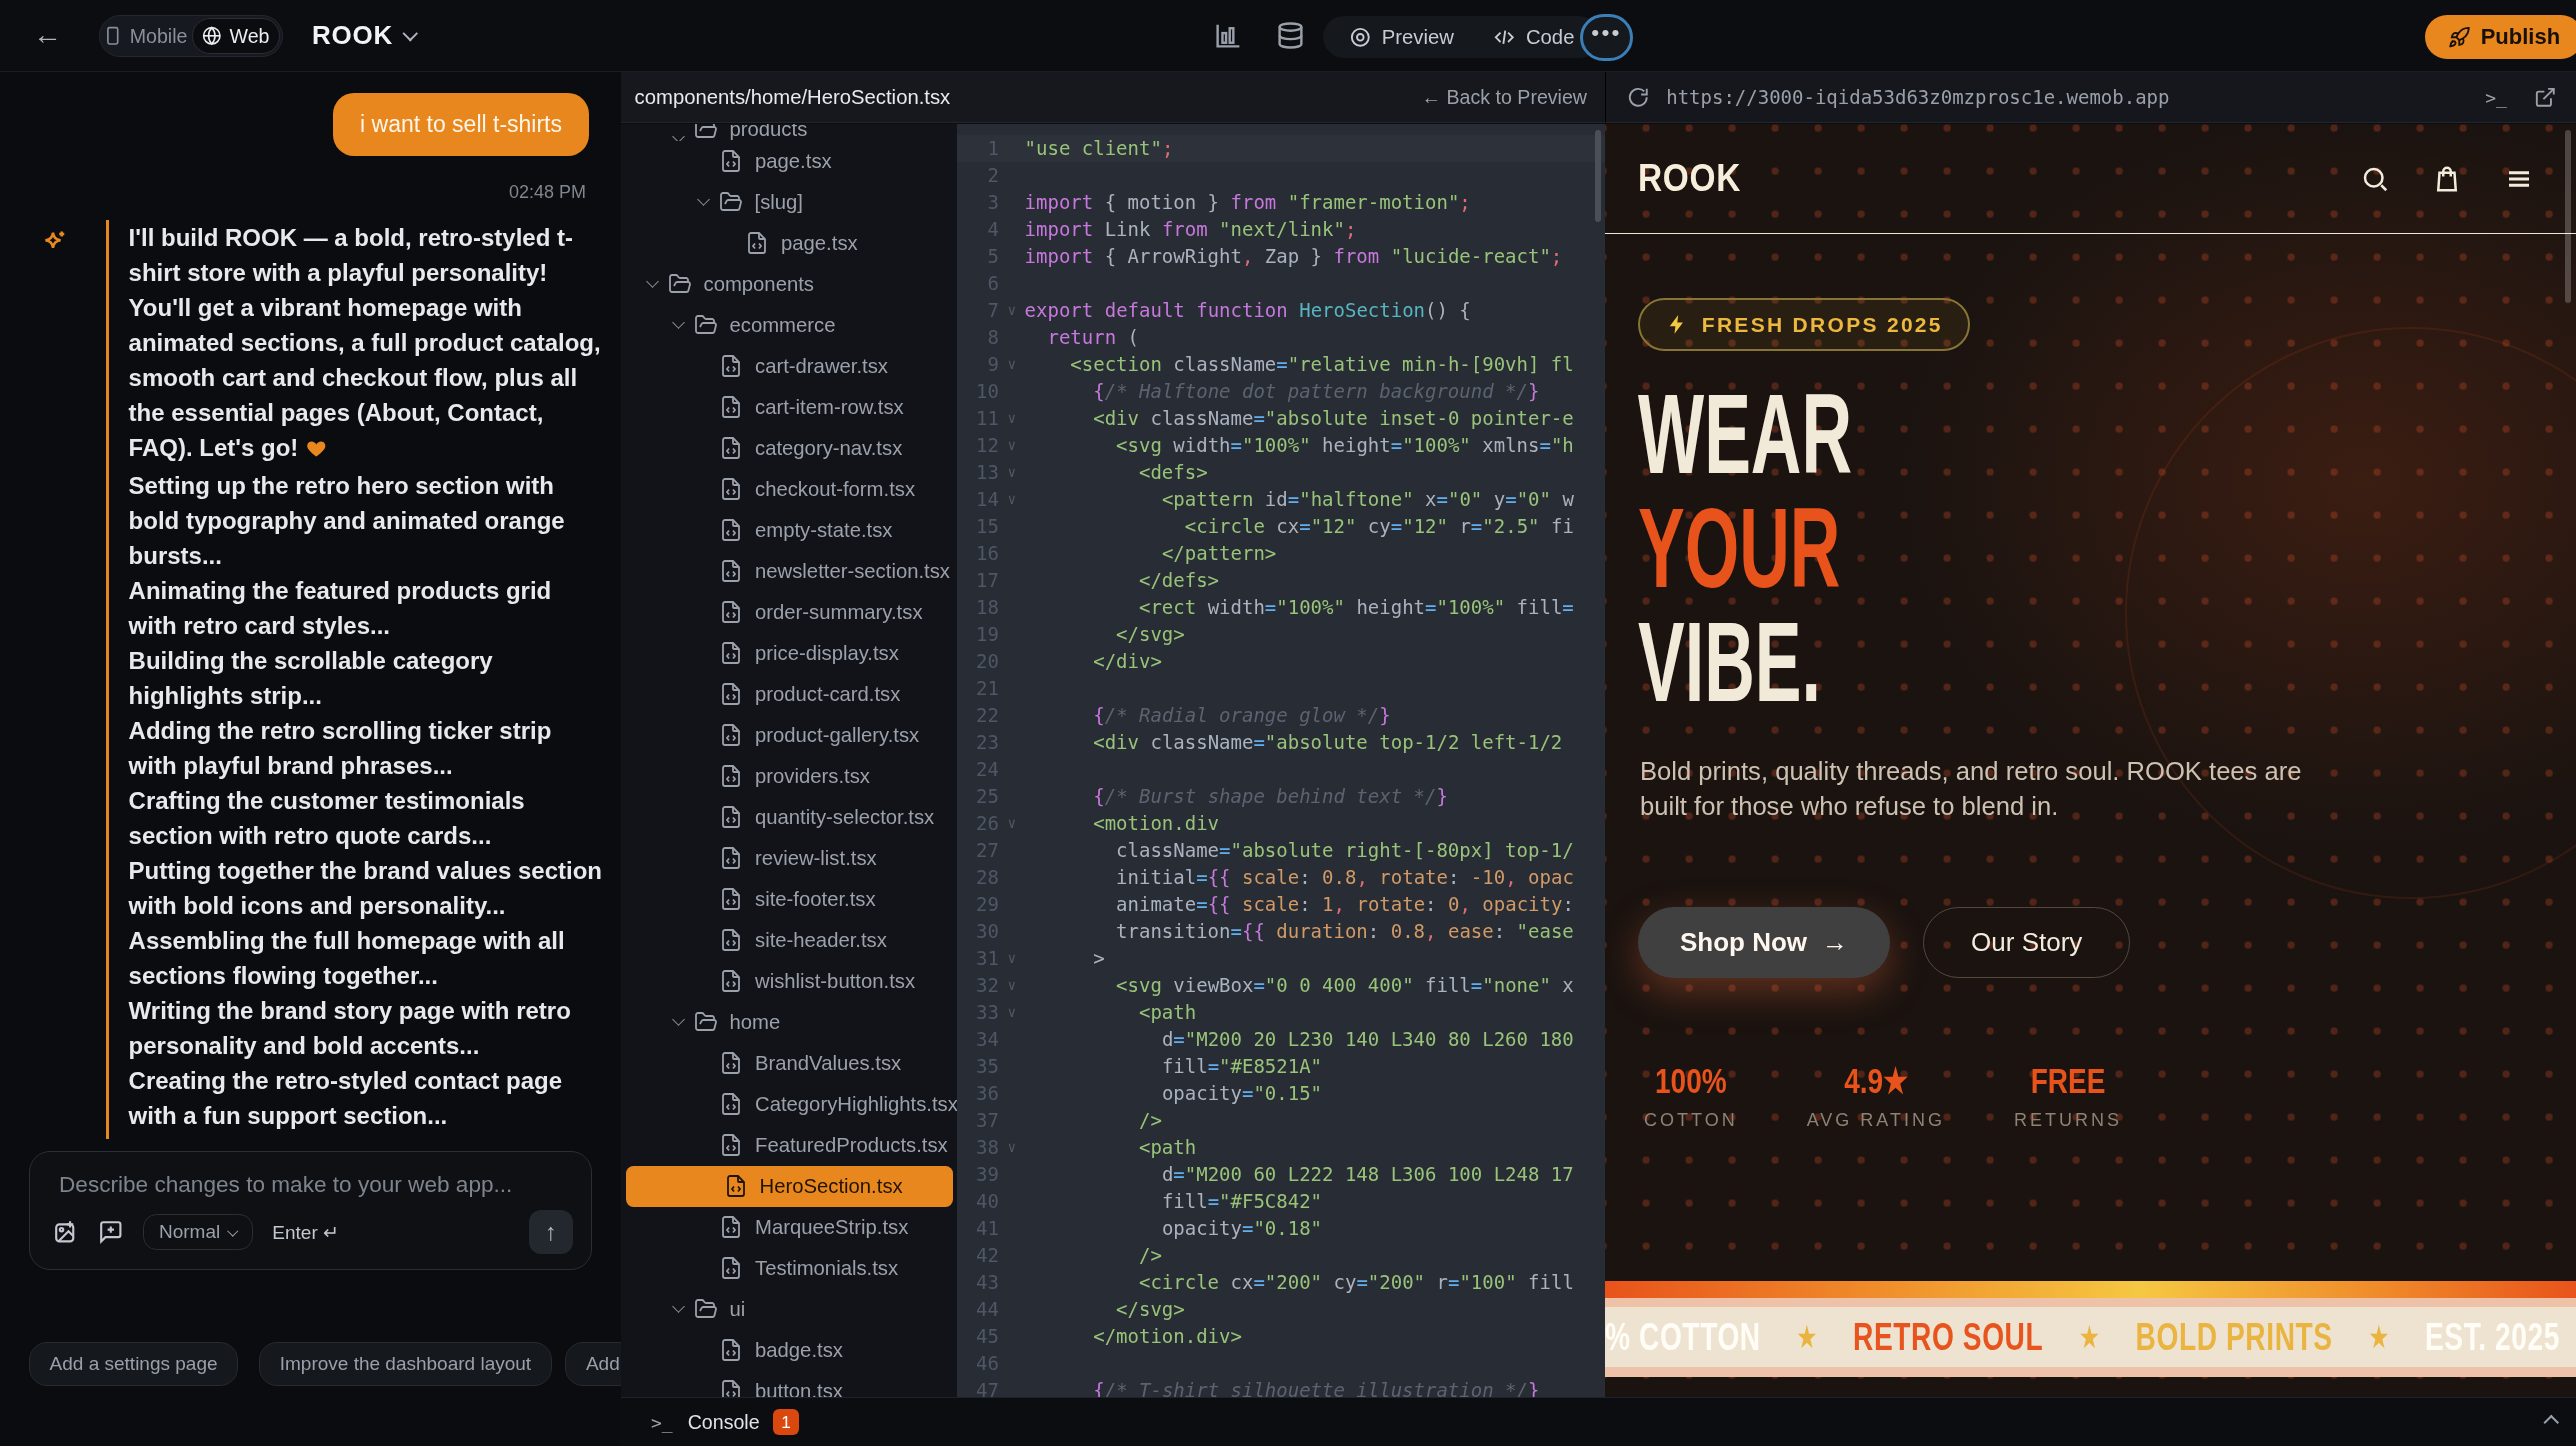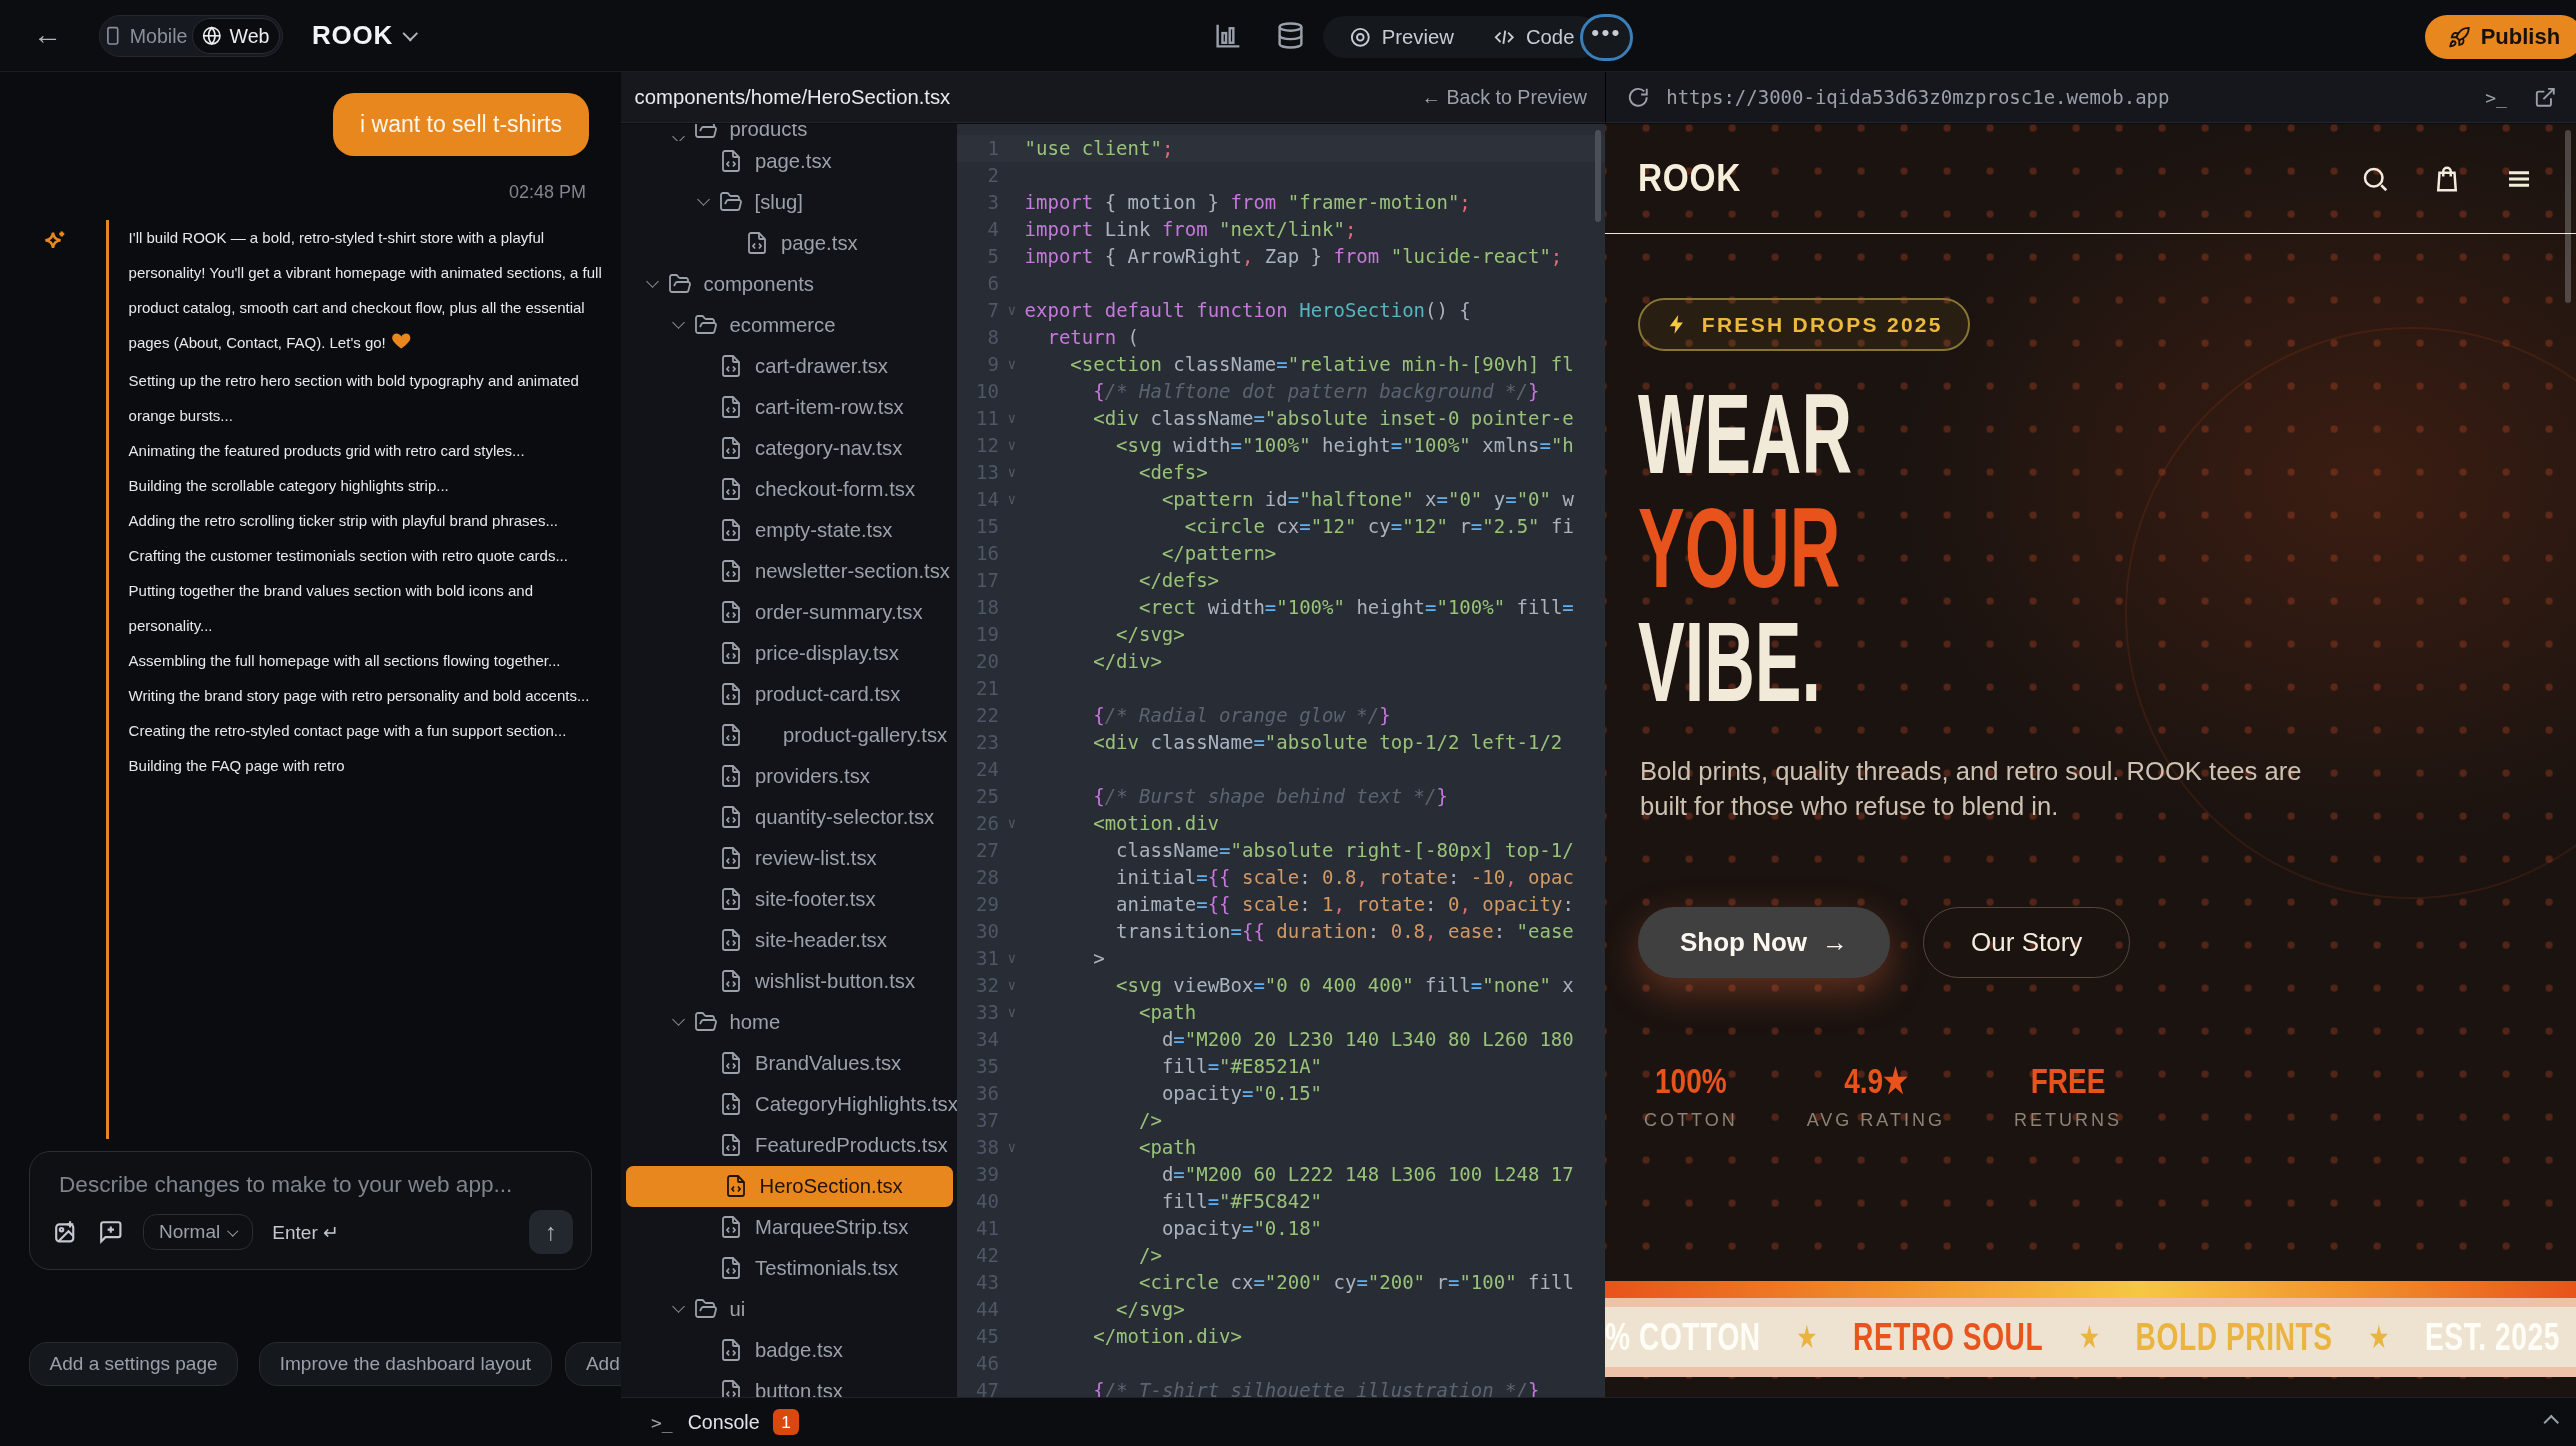--- a/index.html
+++ b/index.html
@@ -28,21 +28,21 @@
   .publish-btn svg { width:22.6px; height:22.6px; }
   .publish-btn b { font-size:22px; color:#18100a; }
 
   
   .chat { position:absolute; left:0; top:72px; width:621px; height:1374px; background:#0a0c0f; }
   .bubble { position:absolute; right:32px; top:21px; background:#e8871d; color:#fff6ea; font-size:23px; padding:18px 27px; border-radius:21px; }
   .tstamp { position:absolute; right:35px; top:110px; font-size:18px; color:#80858f; }
   .ai-row { position:absolute; left:38px; top:148px; right:15px; height:919px; overflow:hidden; display:flex; }
   .sparkle { width:33px; flex:0 0 33px; margin-top:9px; color:#e8871d; }
   .sparkle svg { width:30px; height:30px; }
-  .ai-msg { margin-left:35px; border-left:3.8px solid #e8871d; padding-left:19.6px; color:#e7e9ec; font-size:15px; line-height:35px; max-width:497px; }
+  .ai-msg { margin-left:35px; border-left:3.8px solid #e8871d; padding-left:19.6px; color:#e7e9ec; font-size:24px; line-height:35px; max-width:497px;font-weight:bold; }
   .ai-msg p { margin-bottom:0; }
   .heart { display:inline-block; vertical-align:-3px; }
   .chat-input { position:absolute; left:29px; top:1079px; width:563px; height:119px; background:#0e1014; border:1.5px solid #2a2e36; border-radius:21px; }
   .ci-ph { position:absolute; left:29px; top:19.6px; font-size:22.6px; color:#7e848e; }
   .ci-row { position:absolute; left:22.6px; right:18px; bottom:15px; display:flex; align-items:center; gap:19.6px; }
   .ci-row svg { width:25.6px; height:25.6px; color:#c2c7d0; cursor:pointer; }
   .mode-pill { display:flex; align-items:center; gap:9px; border:1.5px solid #2a2e36; border-radius:13.6px; padding:6px 15px; font-size:19px; color:#9aa0aa; cursor:pointer; }
   .mode-pill .chev { width:7.5px; height:7.5px; border-width:1.5px; border-color:#9aa0aa; margin-top:-3px; }
   .enter-lbl { font-size:19px; color:#c2c7d0; }
   .send-btn { margin-left:auto; width:44px; height:44px; background:#23272e; border-radius:12px; display:flex; align-items:center; justify-content:center; font-size:24px; color:#b8bec8; cursor:pointer; }
@@ -383,21 +383,21 @@
       </div>
       <div class="trow" style="padding-left: 98px;">
         <svg viewBox="0 0 24 24" fill="none" stroke="currentColor" stroke-width="1.8">
           <path d="M14 2H6a2 2 0 0 0-2 2v16a2 2 0 0 0 2 2h12a2 2 0 0 0 2-2V8z"></path>
           <path d="M14 2v5a1 1 0 0 0 1 1h5"></path>
           <path d="m10 12.5-2 2.5 2 2.5"></path>
           <path d="m14 12.5 2 2.5-2 2.5"></path>
         </svg>
         <span>product-card.tsx</span>
       </div>
-      <div class="trow" style="padding-left: 98px; gap: 28px;">
+      <div class="trow" style="padding-left: 98px;">
         <svg viewBox="0 0 24 24" fill="none" stroke="currentColor" stroke-width="1.8">
           <path d="M14 2H6a2 2 0 0 0-2 2v16a2 2 0 0 0 2 2h12a2 2 0 0 0 2-2V8z"></path>
           <path d="M14 2v5a1 1 0 0 0 1 1h5"></path>
           <path d="m10 12.5-2 2.5 2 2.5"></path>
           <path d="m14 12.5 2 2.5-2 2.5"></path>
         </svg>
         <span>product-gallery.tsx</span>
       </div>
       <div class="trow" style="padding-left: 98px;">
         <svg viewBox="0 0 24 24" fill="none" stroke="currentColor" stroke-width="1.8">

